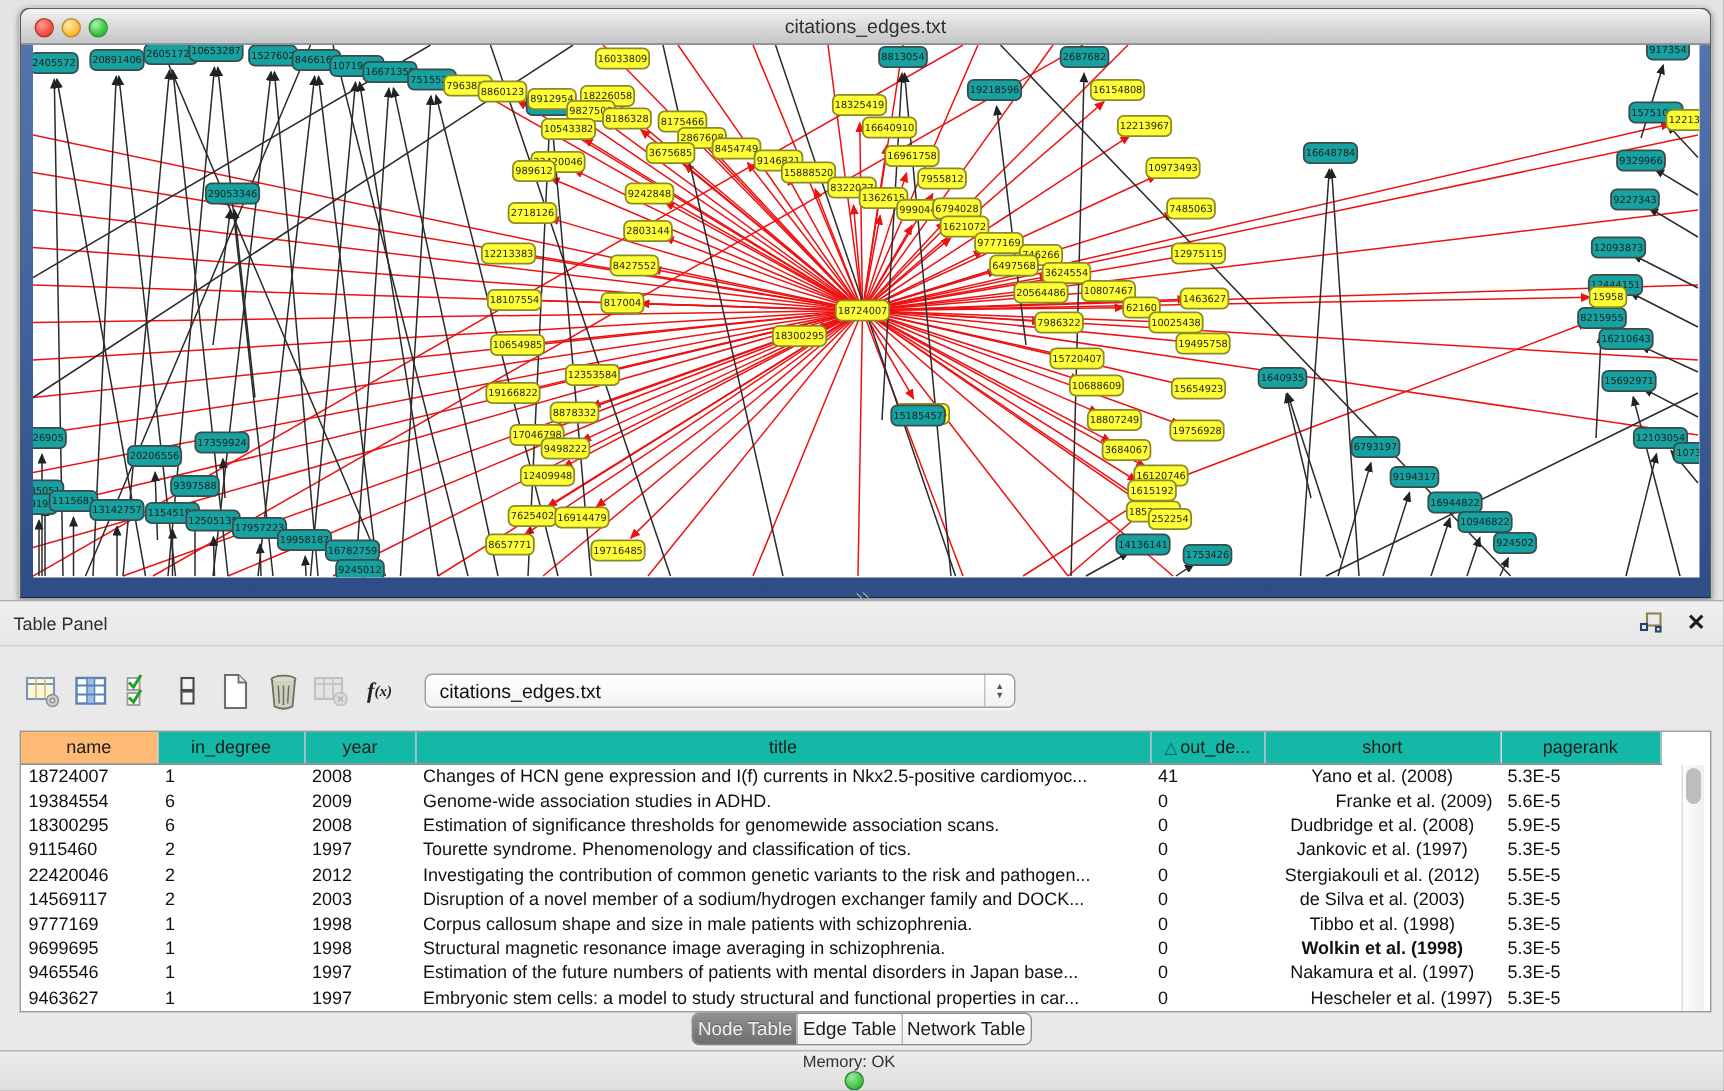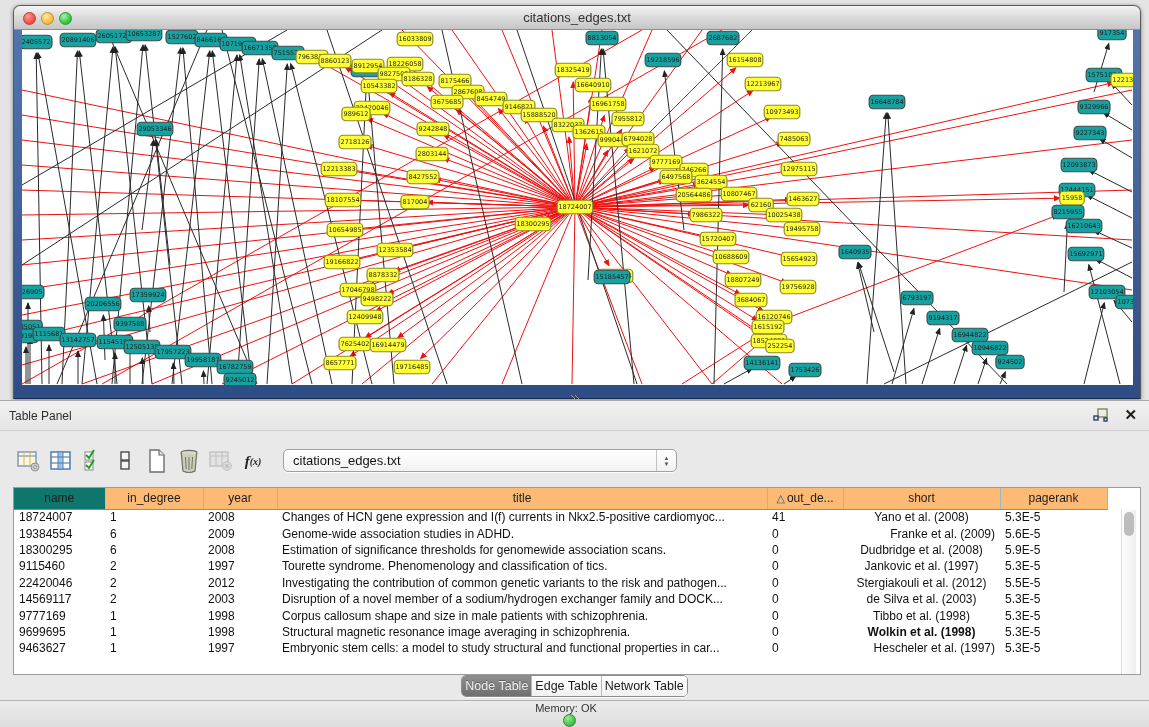--- a/index.html
+++ b/index.html
@@ -35,22 +35,22 @@
   .fx small { font-size:10px; }
 
   .combo { position:absolute; left:283px; top:48px; width:394px; height:23px; background:linear-gradient(180deg,#ffffff,#f2f2f2);
     border:1px solid #9f9f9f; border-radius:5px; display:flex; align-items:center; cursor:pointer; box-shadow:0 1px 1px rgba(255,255,255,.8);}
   .combo-text { flex:1; font-size:13px; color:#111; padding-left:9px; }
   .combo-step { width:20px; height:100%; border-left:1px solid #c3c3c3; display:flex; flex-direction:column; align-items:center; justify-content:center; color:#555; }
   .combo-step span { font-size:6px; line-height:6px; }
 
   .grid { position:absolute; left:13px; top:86px; width:1128px; height:188px; background:#ffffff; border:1px solid #9b9b9b; overflow:hidden; }
   table.data { border-collapse:collapse; table-layout:fixed; width:1093px; font-size:12px; }
-  table.data th { height:21px; font-weight:normal; color:#1d1d1d; background:#fdba74; border-right:1px solid #9fb9c4; border-bottom:1px solid #8e8e8e; text-align:center; overflow:hidden; white-space:nowrap; }
-  table.data th.gray { background:#0f766e; border-right:1px solid #bdbdbd; }
+  table.data th { height:21px; font-weight:normal; color:#1d1d1d; background:#14b8a6; border-right:1px solid #9fb9c4; border-bottom:1px solid #8e8e8e; text-align:center; overflow:hidden; white-space:nowrap; }
+  table.data th.gray { background:#fdba74; border-right:1px solid #bdbdbd; }
   table.data td { height:16.4px; padding:0 5px; color:#111; white-space:nowrap; overflow:hidden; text-overflow:ellipsis; }
   .sort-tri { color:#1a5276; font-size:11px; margin-right:2px; }
   .vscroll { position:absolute; right:4px; top:22px; width:15px; height:164px; background:linear-gradient(90deg,#fdfdfd,#efefef); border-left:1px solid #dcdcdc; }
   .vthumb { position:absolute; left:2px; top:2px; width:10px; height:24px; background:#bdbdbd; border-radius:6px; }
 
   .tabbar { position:absolute; left:0; top:274px; width:100%; height:26px; display:flex; justify-content:center; }
   .seg { display:flex; height:22px; border:1px solid #8d8d8d; border-radius:5px; overflow:hidden; background:#fbfbfb; box-shadow:0 1px 0 rgba(255,255,255,.7);}
   .seg-btn { padding:0 3px; font-size:12.5px; color:#1b1b1b; display:flex; align-items:center; border-right:1px solid #b8b8b8; cursor:pointer; background:linear-gradient(180deg,#ffffff,#f1f1f1); }
   .seg-btn:last-child { border-right:none; }
   .seg-btn.sel { background:linear-gradient(180deg,#8f8f8f,#6f6f6f); color:#f2f2f2; text-shadow:0 -1px 0 rgba(0,0,0,.3); }
@@ -934,20 +934,29 @@
             <tr>
               <td>9699695</td>
               <td>1</td>
               <td>1998</td>
               <td>Structural magnetic resonance image averaging in schizophrenia.</td>
               <td>0</td>
               <td style="text-align: center; font-weight: bold;">Wolkin et al. (1998)</td>
               <td>5.3E-5</td>
             </tr>
             <tr>
+              <td>9465546</td>
+              <td>1</td>
+              <td>1997</td>
+              <td>Estimation of the future numbers of patients with mental disorders in Japan base...</td>
+              <td>0</td>
+              <td style="text-align: center;">Nakamura et al. (1997)</td>
+              <td>5.3E-5</td>
+            </tr>
+            <tr>
               <td>9463627</td>
               <td>1</td>
               <td>1997</td>
               <td>Embryonic stem cells: a model to study structural and functional properties in car...</td>
               <td>0</td>
               <td style="text-align: right;">Hescheler et al. (1997)</td>
               <td>5.3E-5</td>
             </tr>
           </tbody>
       </table>

